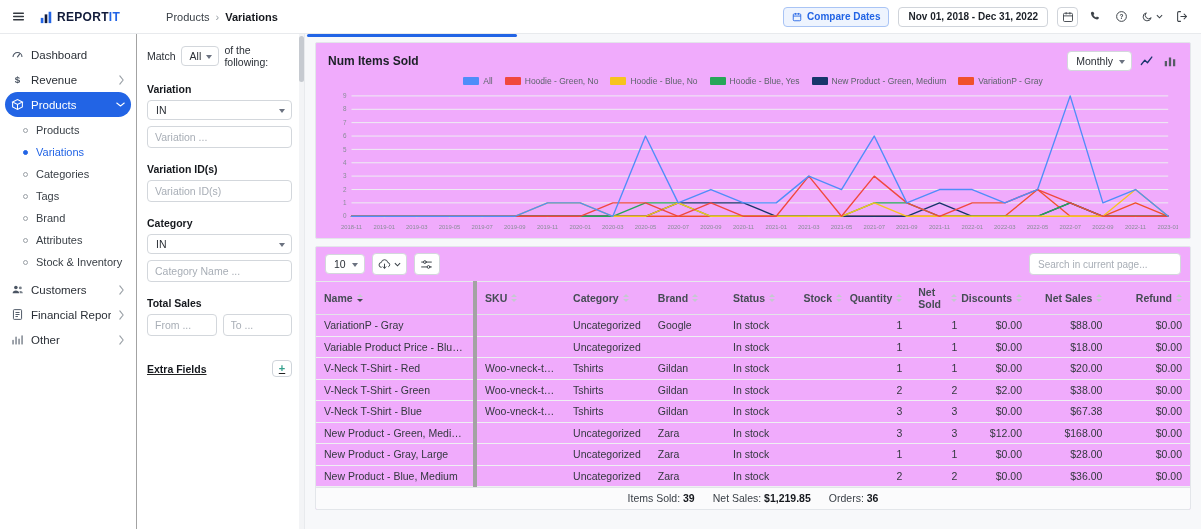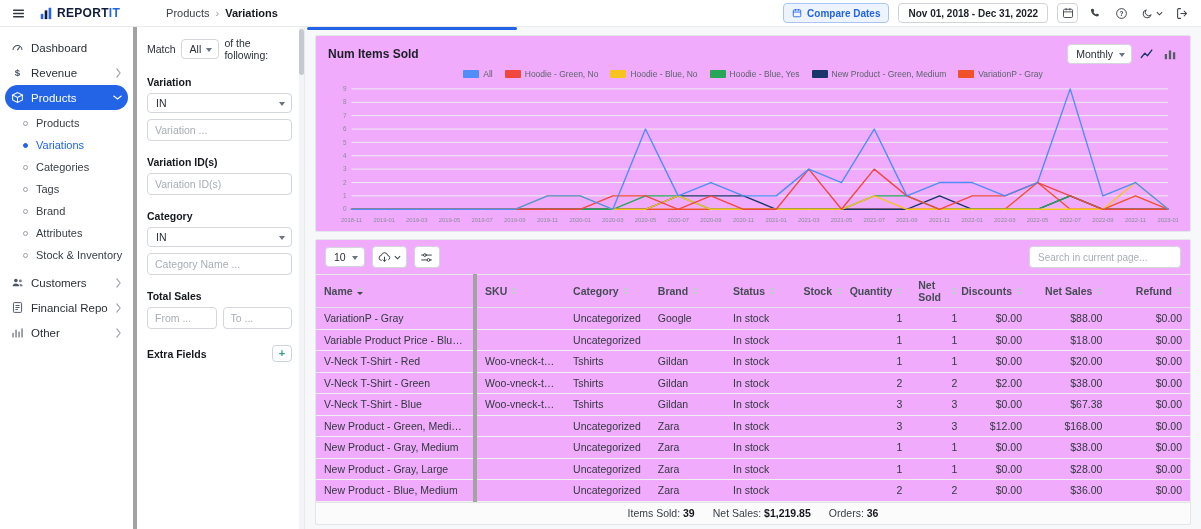--- a/index.html
+++ b/index.html
@@ -2,42 +2,42 @@
 <html><head>
 <meta charset="utf-8">
 <style>
   * { box-sizing: border-box; margin: 0; padding: 0; }
   html,body { width: 1201px; height: 529px; overflow: hidden; }
   body { font-family: "Liberation Sans", sans-serif; background: #fff; color: #222; }
 
   .app { width: 1201px; height: 529px; display: flex; flex-direction: column; position: relative; }
 
   
-  .topbar { height: 27px; background: #fff; border-bottom: 1px solid #e8eaed; display: flex; align-items: center; padding: 0 10px; gap: 8px; flex: 0 0 auto; }
+  .topbar { height: 34px; background: #fff; border-bottom: 1px solid #e8eaed; display: flex; align-items: center; padding: 0 10px; gap: 8px; flex: 0 0 auto; }
   .icon-btn { background: none; border: none; cursor: pointer; display: inline-flex; align-items: center; gap: 2px; color: #3c4248; padding: 2px; }
   .icon-btn svg { width: 13px; height: 13px; }
   .logo { display: flex; align-items: center; gap: 4px; margin-left: 4px; }
   .logo svg { width: 14px; height: 14px; }
   .logo-text { font-size: 12px; font-weight: bold; letter-spacing: .3px; color: #111b3a; }
   .logo-text .accent { color: #2264e5; }
   .breadcrumb { margin-left: 38px; font-size: 11px; color: #3a4047; display: flex; gap: 6px; align-items: center; }
   .breadcrumb .page { font-weight: bold; color: #15181d; }
   .breadcrumb .sep { color: #9aa0a6; }
   .topbar-right { margin-left: auto; display: flex; align-items: center; gap: 9px; }
   .btn-compare { display: inline-flex; align-items: center; gap: 5px; height: 20px; padding: 0 8px; font-size: 10px; font-weight: bold; color: #2264e5; background: #eef4fe; border: 1px solid #a9c4f5; border-radius: 4px; cursor: pointer; font-family: inherit; }
   .btn-compare svg { width: 10px; height: 10px; }
   .btn-daterange { height: 20px; padding: 0 9px; font-size: 10px; font-weight: bold; color: #1c2128; background: #fff; border: 1px solid #d0d4da; border-radius: 4px; cursor: pointer; font-family: inherit; }
   .btn-square { width: 21px; height: 20px; border: 1px solid #d0d4da; border-radius: 4px; background: #fff; display: inline-flex; align-items: center; justify-content: center; cursor: pointer; color: #3c4248; }
   .btn-square svg { width: 12px; height: 12px; }
 
   
   .body { flex: 1; display: flex; min-height: 0; }
 
   
-  .sidebar { width: 137px; flex: 0 0 auto; border-right: 4px solid #a3a3a3; padding: 8px 5px; font-size: 11.5px; overflow: hidden; }
+  .sidebar { width: 137px; flex: 0 0 auto; border-right: 1px solid #a3a3a3; padding: 8px 5px; font-size: 11.5px; overflow: hidden; }
   .side-item { display: flex; align-items: center; gap: 7px; padding: 6px 6px; border-radius: 14px; color: #2a2f36; cursor: pointer; }
   .side-item svg { width: 13px; height: 13px; flex: 0 0 auto; color: #4b5563; }
   .side-item .lbl { flex: 1; white-space: nowrap; overflow: hidden; }
   .side-item .chev { width: 7px; height: 10px; flex: 0 0 auto; }
   .side-item.active { background: #2264e5; color: #fff; }
   .side-item.active svg { color: #fff; }
   .sub-list { margin: 2px 0 4px 14px; }
   .sub-item { display: flex; align-items: center; gap: 8px; padding: 5px 4px; font-size: 11px; color: #3a4047; cursor: pointer; }
   .sub-item .dot { width: 5px; height: 5px; border-radius: 50%; border: 1px solid #9aa0a6; flex: 0 0 auto; }
   .sub-item.active { color: #2264e5; }
@@ -47,21 +47,21 @@
   .filters { width: 168px; flex: 0 0 auto; border-right: 1px solid #e8eaed; padding: 10px 12px 10px 10px; position: relative; font-size: 10.5px; overflow: hidden; }
   .match-row { display: flex; align-items: center; gap: 5px; color: #2a2f36; }
   .f-label { display: block; font-size: 10.5px; font-weight: bold; color: #15181d; margin: 15px 0 5px; }
   .select { position: relative; background: #fff; border: 1px solid #d3d7dc; border-radius: 4px; padding: 3px 18px 3px 8px; font-size: 10.5px; color: #2a2f36; cursor: pointer; min-width: 34px; }
   .select::after { content: ""; position: absolute; right: 6px; top: 50%; margin-top: -1px; border-left: 3.5px solid transparent; border-right: 3.5px solid transparent; border-top: 4px solid #6b7280; }
   .select.full { width: 100%; }
   .f-input { width: 100%; height: 22px; border: 1px solid #d3d7dc; border-radius: 4px; padding: 0 7px; font-size: 10.5px; color: #2a2f36; font-family: inherit; background: #fff; }
   .f-input::placeholder { color: #a8aeb6; }
   .range-row { display: flex; gap: 6px; }
   .range-row .f-input { width: 50%; }
-  .extra-row { display: flex; align-items: center; justify-content: space-between; margin-top: 16px; }
+  .extra-row { display: flex; align-items: center; justify-content: space-between; margin-top: 24px; text-decoration: underline; }
   .extra-row .f-label { margin: 0; }
   .btn-plus { width: 20px; height: 17px; border: 1px solid #cfd4da; border-radius: 4px; background: #fff; color: #33a08c; font-size: 11px; font-weight: bold; cursor: pointer; line-height: 1; }
   .fscroll { position: absolute; right: 0; top: 0; bottom: 0; width: 5px; background: #f3f4f6; }
   .fthumb { position: absolute; top: 2px; right: 0; width: 5px; height: 46px; background: #c6cad0; border-radius: 3px; }
 
   
   .main { flex: 1; min-width: 0; background: #f7f8fa; padding: 8px 10px; overflow: hidden; position: relative; }
   .scroll-indicator { position: absolute; top: 0; left: 2px; width: 210px; height: 3px; background: #2264e5; border-radius: 2px; }
   .card { background: #f0abfc; border: 1px solid #e3e6ea; border-radius: 2px; }
 
@@ -638,33 +638,20 @@
                 <td>Zara</td>
                 <td>In stock</td>
                 <td class="num"></td>
                 <td class="num">3</td>
                 <td class="num">3</td>
                 <td class="num">$12.00</td>
                 <td class="num">$168.00</td>
                 <td class="num">$0.00</td>
               </tr>
               <tr>
-                <td>New Product - Gray, Medium</td>
-                <td></td>
-                <td>Uncategorized</td>
-                <td>Zara</td>
-                <td>In stock</td>
-                <td class="num"></td>
-                <td class="num">1</td>
-                <td class="num">1</td>
-                <td class="num">$0.00</td>
-                <td class="num">$38.00</td>
-                <td class="num">$0.00</td>
-              </tr>
-              <tr>
                 <td>New Product - Gray, Large</td>
                 <td></td>
                 <td>Uncategorized</td>
                 <td>Zara</td>
                 <td>In stock</td>
                 <td class="num"></td>
                 <td class="num">1</td>
                 <td class="num">1</td>
                 <td class="num">$0.00</td>
                 <td class="num">$28.00</td>

